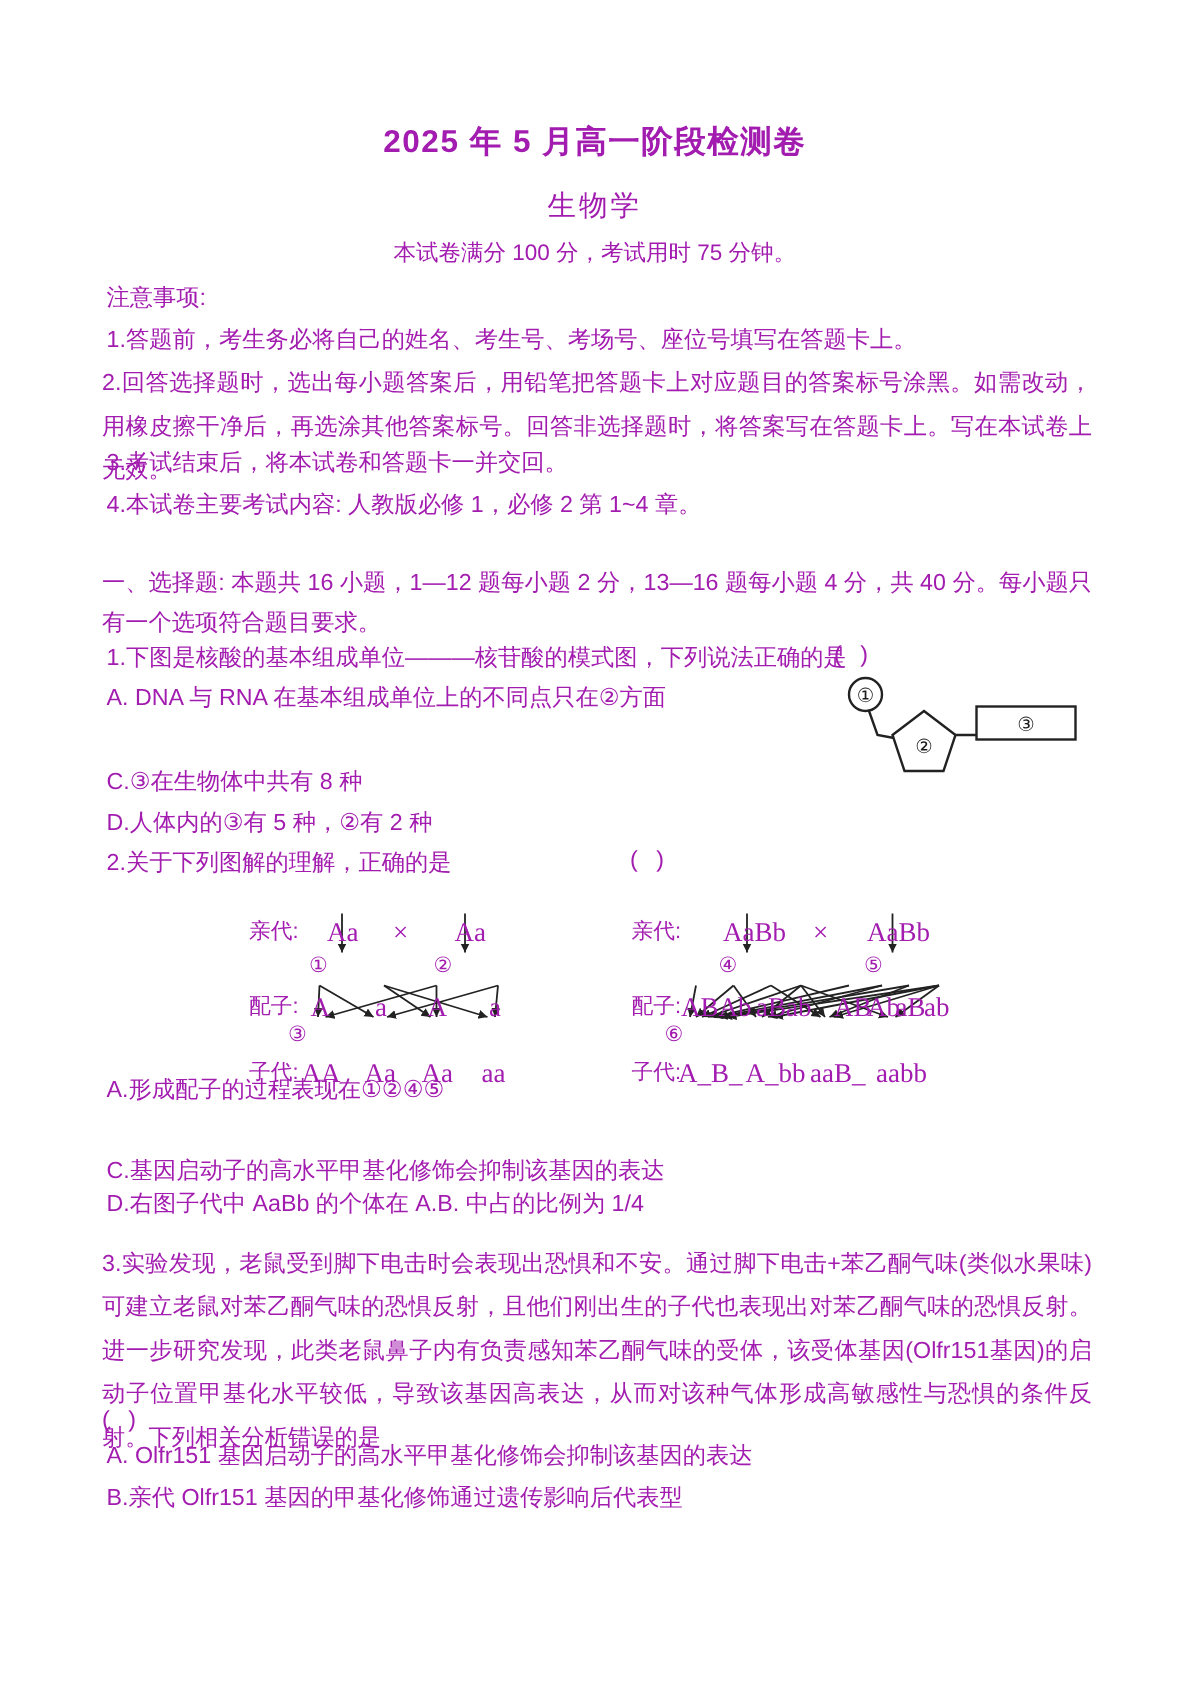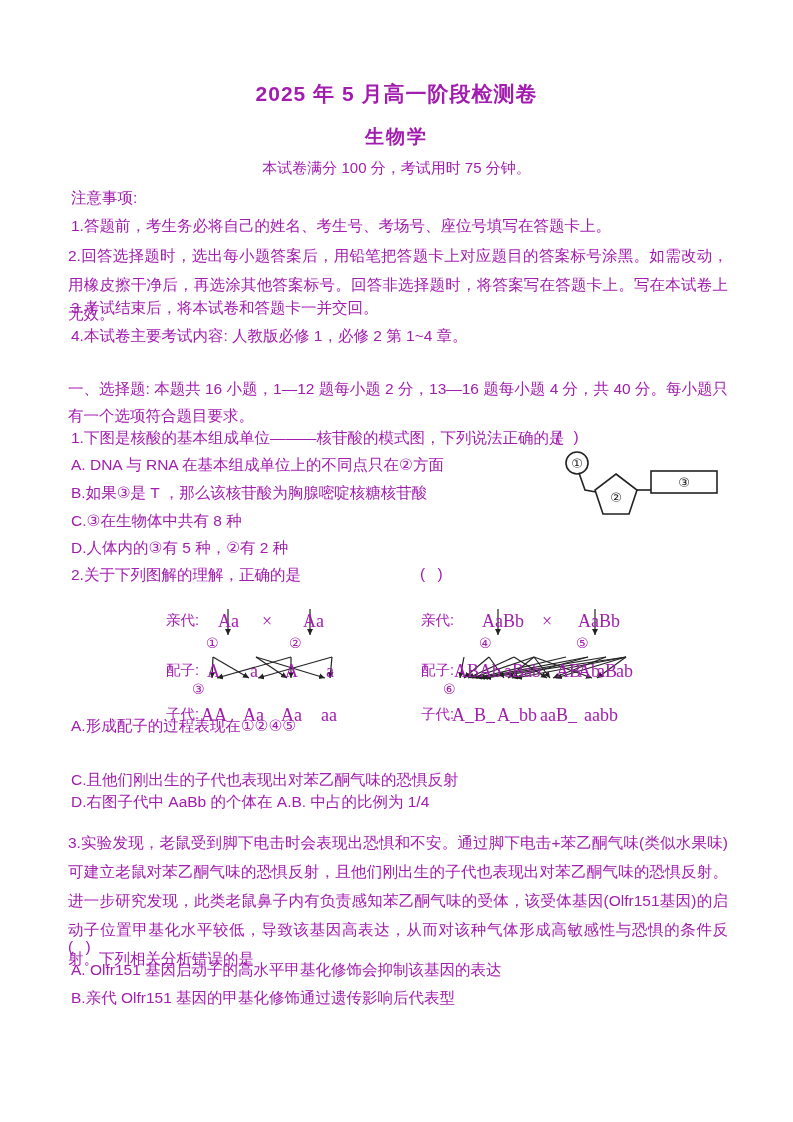--- a/index.html
+++ b/index.html
@@ -4,21 +4,21 @@
 <style>
   html,body{margin:0;padding:0;background:#fff;}
   .page{
     position:relative;width:793px;height:1122px;background:#ffffff;
     font-family:"Liberation Sans","DejaVu Sans",sans-serif;
     color:#a21caf;font-size:15.5px;overflow:hidden;
   }
   .abs{position:absolute;}
   .center{left:0;width:793px;text-align:center;}
   .title{font-size:21px;font-weight:bold;letter-spacing:1px;}
-  .subject{font-size:19px;font-weight:bold;letter-spacing:2px;}
+  .subject{font-size:19px;font-weight:normal;letter-spacing:2px;}
   .info{font-size:15px;}
   .line{left:71px;width:660px;white-space:nowrap;}
   .para{left:68px;width:660px;text-align:justify;}
   .lh29{line-height:29px;}
   .lh27{line-height:27px;}
   .bracket{letter-spacing:4px;}
   .geno{font-family:"Liberation Serif","DejaVu Serif",serif;font-size:18px;}
   .cjk-sm{font-size:14.5px;}
   .circ{font-size:14px;}
   .drow span{position:absolute;white-space:nowrap;margin-top:24px;}
@@ -38,21 +38,20 @@
   <div class="abs line" style="top:216px;">1.答题前，考生务必将自己的姓名、考生号、考场号、座位号填写在答题卡上。</div>
   <div class="abs para lh29" style="top:241px;">2.回答选择题时，选出每小题答案后，用铅笔把答题卡上对应题目的答案标号涂黑。如需改动，用橡皮擦干净后，再选涂其他答案标号。回答非选择题时，将答案写在答题卡上。写在本试卷上无效。</div>
   <div class="abs line" style="top:298px;">3.考试结束后，将本试卷和答题卡一并交回。</div>
   <div class="abs line" style="top:326px;">4.本试卷主要考试内容: 人教版必修 1，必修 2 第 1~4 章。</div>
 
   <div class="abs para lh27" style="top:375px;">一、选择题: 本题共 16 小题，1—12 题每小题 2 分，13—16 题每小题 4 分，共 40 分。每小题只有一个选项符合题目要求。</div>
 
   <div class="abs line" style="top:428px;width:480px;">1.下图是核酸的基本组成单位———核苷酸的模式图，下列说法正确的是</div>
   <div class="abs bracket" style="left:556px;top:428px;">(  )</div>
   <div class="abs line" style="top:455px;">A. DNA 与 RNA 在基本组成单位上的不同点只在②方面</div>
-  <div class="abs line" style="top:483px;">B.如果③是 T ，那么该核苷酸为胸腺嘧啶核糖核苷酸</div>
   <div class="abs line" style="top:511px;">C.③在生物体中共有 8 种</div>
   <div class="abs line" style="top:538px;">D.人体内的③有 5 种，②有 2 种</div>
 
   <div class="abs" style="left:548px;top:438px;width:180px;height:115px;">
     <svg width="180" height="115" style="position:absolute;left:0;top:0;">
       <circle class="st2" cx="29" cy="25" r="11"></circle>
       <polyline class="st2" points="31,35 37,52 48,54"></polyline>
       <polygon class="st2" points="68,36 89,52 81,76 55,76 47,52"></polygon>
       <line class="st2" x1="89" y1="52" x2="103" y2="52"></line>
       <rect class="st2" x="103" y="33" width="66" height="22"></rect>
@@ -143,21 +142,21 @@
     <span class="geno" style="left:556px;top:52px;">ab</span>
     <span class="circ" style="left:383px;top:72px;">⑥</span>
     <span class="cjk-sm" style="left:361px;top:96px;">子代:</span>
     <span class="geno" style="left:392px;top:96px;">A_B_</span>
     <span class="geno" style="left:437px;top:96px;">A_bb</span>
     <span class="geno" style="left:480px;top:96px;">aaB_</span>
     <span class="geno" style="left:524px;top:96px;">aabb</span>
   </div>
 
   <div class="abs line" style="top:716px;">A.形成配子的过程表现在①②④⑤</div>
-  <div class="abs line" style="top:770px;">C.且他们刚出生的子代也表现出对苯乙酮气味的恐惧反射</div>
+  <div class="abs line" style="top:770px;">C.基因启动子的高水平甲基化修饰会抑制该基因的表达</div>
   <div class="abs line" style="top:792px;">D.右图子代中 AaBb 的个体在 A.B. 中占的比例为 1/4</div>
 
   <div class="abs para lh29" style="top:828px;">3.实验发现，老鼠受到脚下电击时会表现出恐惧和不安。通过脚下电击+苯乙酮气味(类似水果味)可建立老鼠对苯乙酮气味的恐惧反射，且他们刚出生的子代也表现出对苯乙酮气味的恐惧反射。进一步研究发现，此类老鼠鼻子内有负责感知苯乙酮气味的受体，该受体基因(Olfr151基因)的启动子位置甲基化水平较低，导致该基因高表达，从而对该种气体形成高敏感性与恐惧的条件反射。下列相关分析错误的是</div>
   <div class="abs bracket" style="left:68px;top:938px;">(  )</div>
   <div class="abs line" style="top:960px;">A. Olfr151 基因启动子的高水平甲基化修饰会抑制该基因的表达</div>
   <div class="abs line" style="top:988px;">B.亲代 Olfr151 基因的甲基化修饰通过遗传影响后代表型</div>
 
 </div>
 
 </body></html>

